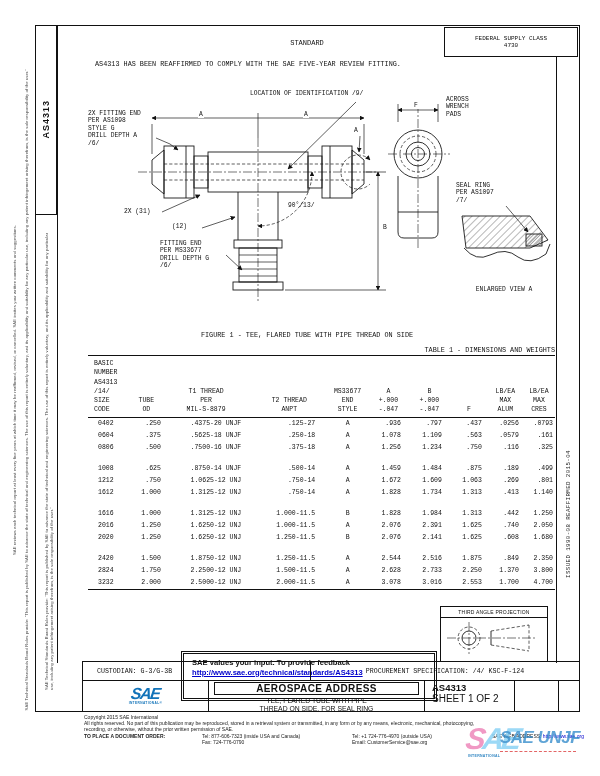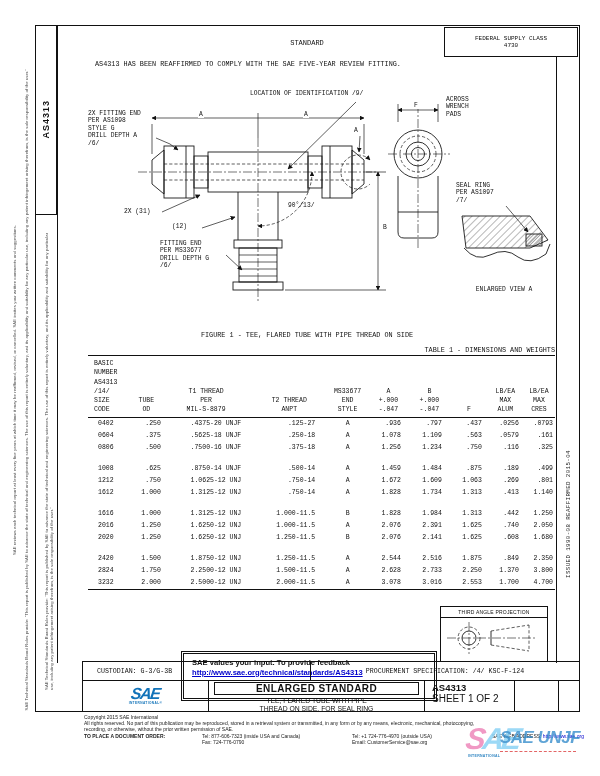--- a/index.html
+++ b/index.html
@@ -460,21 +460,21 @@
   <div class="cust-cell">CUSTODIAN: G-3/G-3B</div>
   <div class="proc-cell">PROCUREMENT SPECIFICATION: /4/ KSC-F-124</div>
 </div>
 
 <div class="abs tblock">
   <div class="tb-cell tb-logo">
     <div class="sae-logo">SAE</div>
     <div class="sae-sub">INTERNATIONAL®</div>
   </div>
   <div class="tb-cell tb-main">
-    <div class="tb-head">ENLARGED STANDARD</div>
+    <div class="tb-head">AEROSPACE ADDRESS</div>
     <div class="tb-title">TEE, FLARED TUBE WITH PIPE
 THREAD ON SIDE, FOR SEAL RING</div>
   </div>
   <div class="tb-cell tb-num">
     <div class="num">AS4313</div>
     <div class="sheet">SHEET 1 OF 2</div>
   </div>
   <div class="tb-cell tb-blank1"></div>
   <div class="tb-cell tb-blank2"></div>
 </div>

